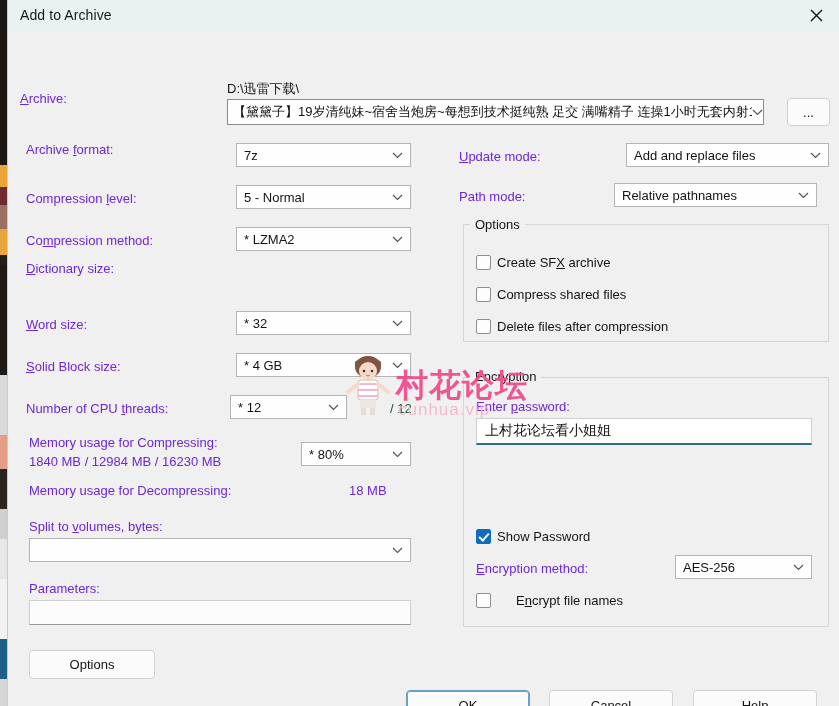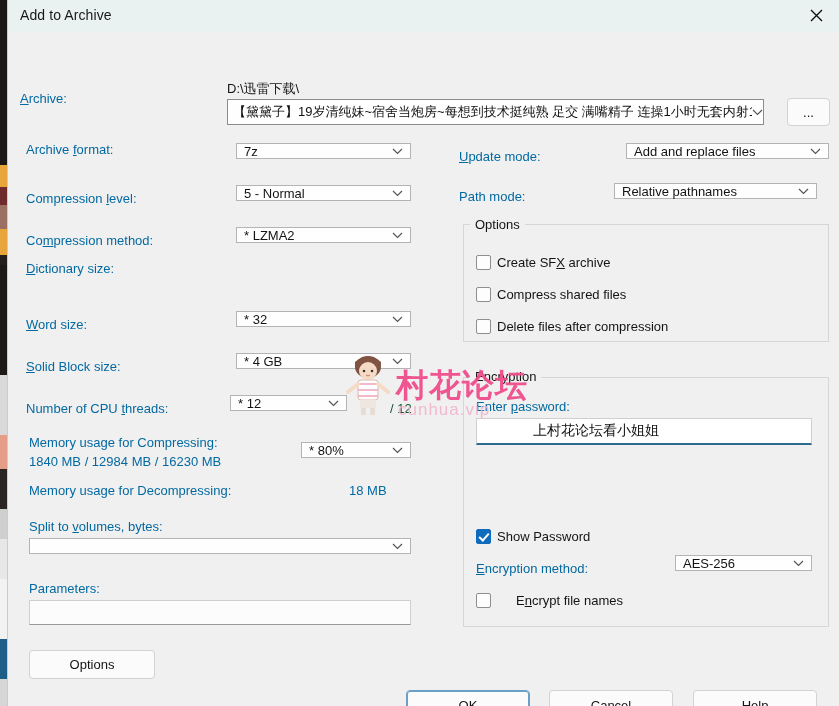--- a/index.html
+++ b/index.html
@@ -29,24 +29,24 @@
     letter-spacing:.1px;
   }
   #closebtn{
     position:absolute;right:0;top:0;width:46px;height:31px;
     display:flex;align-items:center;justify-content:center;cursor:default;
   }
   #closebtn svg{display:block;}
   #body{position:relative;height:675px;background:#f0f0f0;}
 
   
-  .lbl{position:absolute;font-size:13px;color:#0369a1;white-space:nowrap;}
+  .lbl{position:absolute;font-size:13px;color:#6d28d9;white-space:nowrap;}
   .lbl u{text-decoration:underline;text-underline-offset:1px;}
   .combo{
-    position:absolute;height:16px;background:#fefefe;border:1px solid #b4b4b4;
+    position:absolute;height:24px;background:#fefefe;border:1px solid #b4b4b4;
     box-sizing:border-box;display:flex;align-items:center;cursor:default;
   }
   .combo .cv{flex:1;padding-left:7px;font-size:13px;color:#131313;
     white-space:nowrap;overflow:hidden;text-overflow:ellipsis;}
   .combo .chev{width:26px;display:flex;align-items:center;justify-content:center;}
   .chev svg{display:block;}
   .tinput{
     position:absolute;height:25px;background:#fcfcfc;border:1px solid #cfcfcf;
     border-bottom:1px solid #9a9a9a;box-sizing:border-box;
     display:flex;align-items:center;
@@ -70,21 +70,21 @@
   .btn{
     position:absolute;background:#fbfbfb;border:1px solid #d2d2d2;border-radius:4px;
     display:flex;align-items:center;justify-content:center;
     font-size:13px;color:#131313;cursor:default;box-sizing:border-box;
   }
   .btn.focus{border:1px solid #6aa0c8;box-shadow:0 0 0 1px #6aa0c8 inset;}
 
   
   #pwfield{
     position:absolute;height:27px;background:#fff;border:1px solid #cfcfcf;
-    border-bottom:2px solid #2f6a8f;box-sizing:border-box;display:flex;align-items:center;padding-left:48px;
+    border-bottom:2px solid #2f6a8f;box-sizing:border-box;display:flex;align-items:center;
   }
   #pwfield .pv{padding-left:8px;font-size:14px;color:#111;}
 
   
   #archpath{position:absolute;font-size:13px;color:#141414;}
   #archname{position:absolute;height:26px;background:#fefefe;border:1px solid #8c8c8c;
     box-sizing:border-box;display:flex;align-items:center;}
   #archname .av{flex:1;padding-left:5px;font-size:13px;color:#111;white-space:nowrap;overflow:hidden;}
 
   

